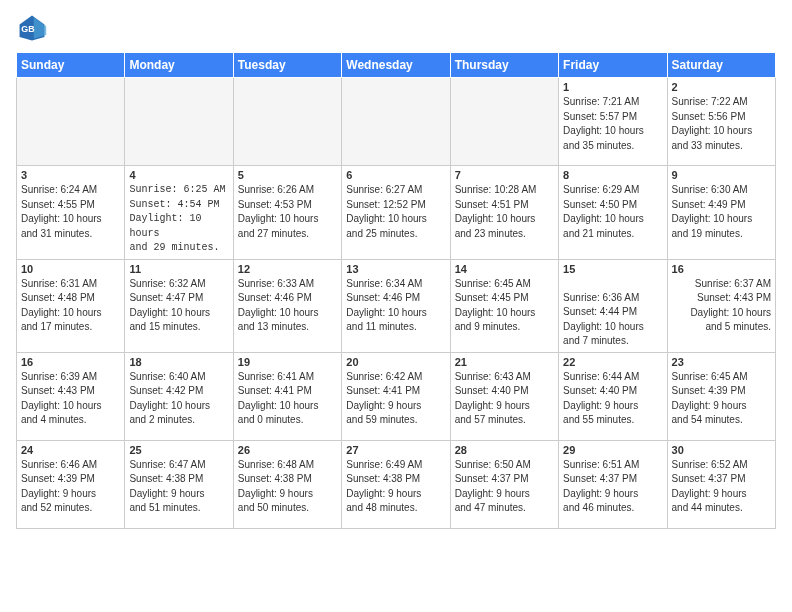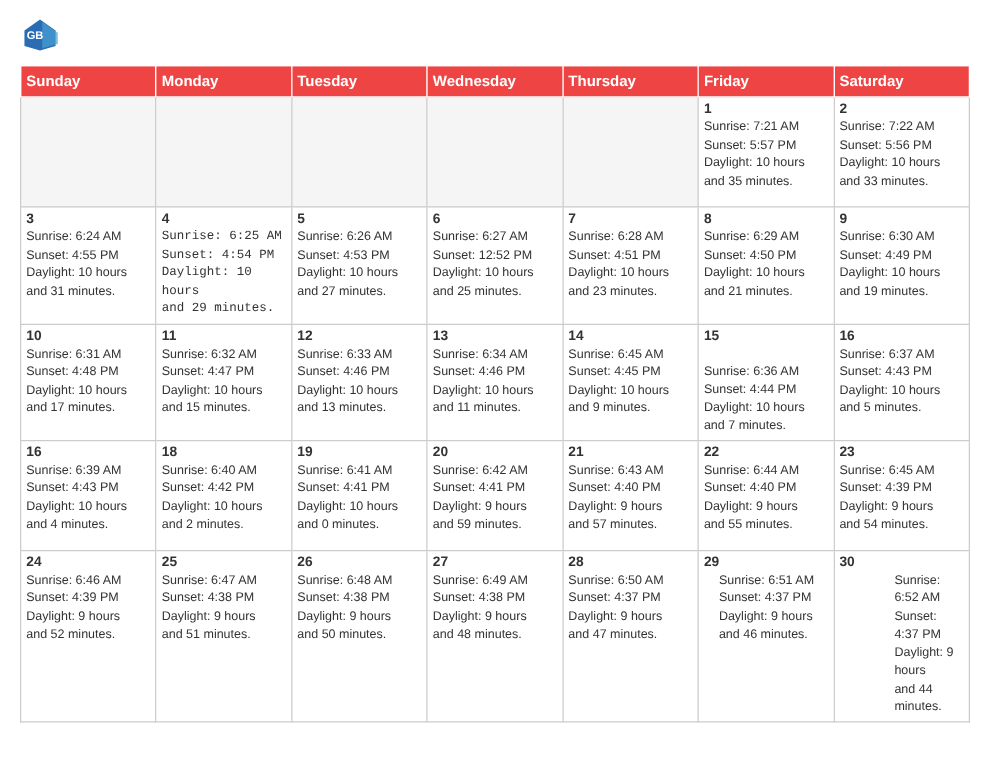--- a/index.html
+++ b/index.html
@@ -42,21 +42,21 @@
     .location {
       font-size: 14px;
       color: #444;
     }
     .calendar {
       width: 100%;
       border-collapse: collapse;
       table-layout: fixed;
     }
     .calendar th {
-      background: #ef4444;
+      background: #3b82f6;
       color: #fff;
       font-size: 12px;
       font-weight: bold;
       padding: 5px 4px;
       text-align: left;
       border: 1px solid #fff;
     }
     .calendar td {
       border: 1px solid #ccc;
       vertical-align: top;
@@ -162,21 +162,21 @@
           </td>
           <td>
             <div class="day-number">6</div>
             <div class="day-info" style="white-space: pre-line;">Sunrise: 6:27 AM
 Sunset: 12:52 PM
 Daylight: 10 hours
 and 25 minutes.</div>
           </td>
           <td>
             <div class="day-number">7</div>
-            <div class="day-info" style="white-space: pre-line;">Sunrise: 6:28 AM
+            <div class="day-info" style="white-space: pre-line;">Sunrise: 10:28 AM
 Sunset: 4:51 PM
 Daylight: 10 hours
 and 23 minutes.</div>
           </td>
           <td>
             <div class="day-number">8</div>
             <div class="day-info" style="white-space: pre-line;">Sunrise: 6:29 AM
 Sunset: 4:50 PM
 Daylight: 10 hours
 and 21 minutes.</div>
@@ -227,21 +227,21 @@
           </td>
           <td>
             <div class="day-number">15</div>
             <div class="day-info" style="white-space: pre-line; margin-top: 16px;">Sunrise: 6:36 AM
 Sunset: 4:44 PM
 Daylight: 10 hours
 and 7 minutes.</div>
           </td>
           <td>
             <div class="day-number">16</div>
-            <div class="day-info" style="white-space: pre-line;">Sunrise: 6:37 AM
+            <div class="day-info" style="white-space: pre-line; text-align: right;">Sunrise: 6:37 AM
 Sunset: 4:43 PM
 Daylight: 10 hours
 and 5 minutes.</div>
           </td>
         </tr>
         <tr>
           <td>
             <div class="day-number">16</div>
             <div class="day-info" style="white-space: pre-line;">Sunrise: 6:39 AM
 Sunset: 4:43 PM
@@ -322,28 +322,28 @@
           </td>
           <td>
             <div class="day-number">28</div>
             <div class="day-info" style="white-space: pre-line;">Sunrise: 6:50 AM
 Sunset: 4:37 PM
 Daylight: 9 hours
 and 47 minutes.</div>
           </td>
           <td>
             <div class="day-number">29</div>
-            <div class="day-info" style="white-space: pre-line; margin-left: 12px;">Sunrise: 6:51 AM
+            <div class="day-info" style="white-space: pre-line;">Sunrise: 6:51 AM
 Sunset: 4:37 PM
 Daylight: 9 hours
 and 46 minutes.</div>
           </td>
           <td>
             <div class="day-number">30</div>
-            <div class="day-info" style="white-space: pre-line; margin-left: 44px;">Sunrise: 6:52 AM
+            <div class="day-info" style="white-space: pre-line;">Sunrise: 6:52 AM
 Sunset: 4:37 PM
 Daylight: 9 hours
 and 44 minutes.</div>
           </td>
         </tr>
       </tbody>
   </table>
 </div>
 
 </body></html>

